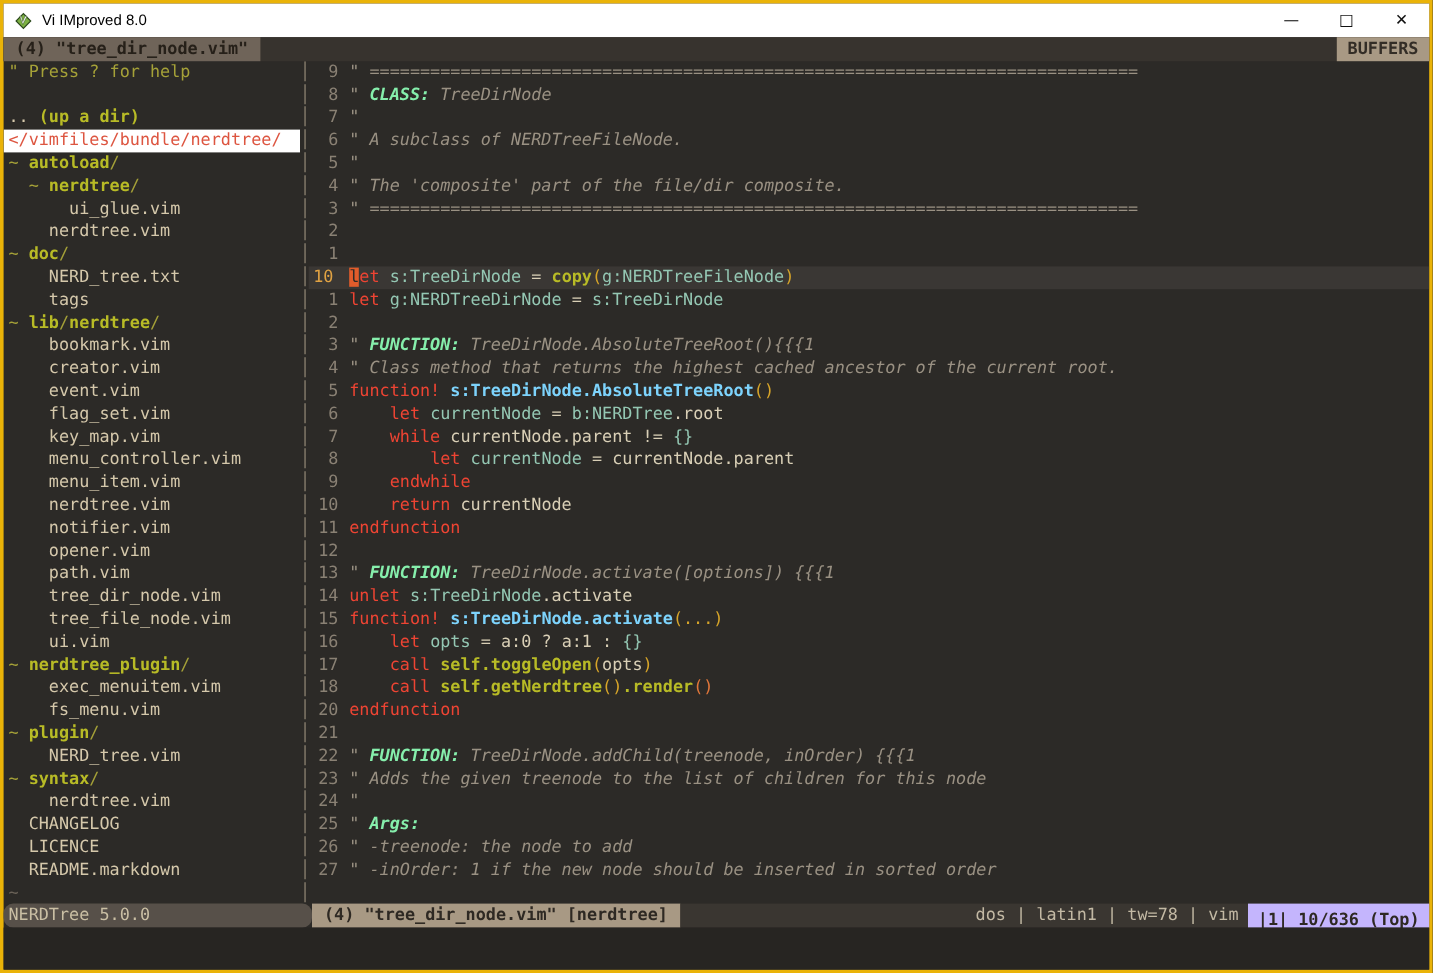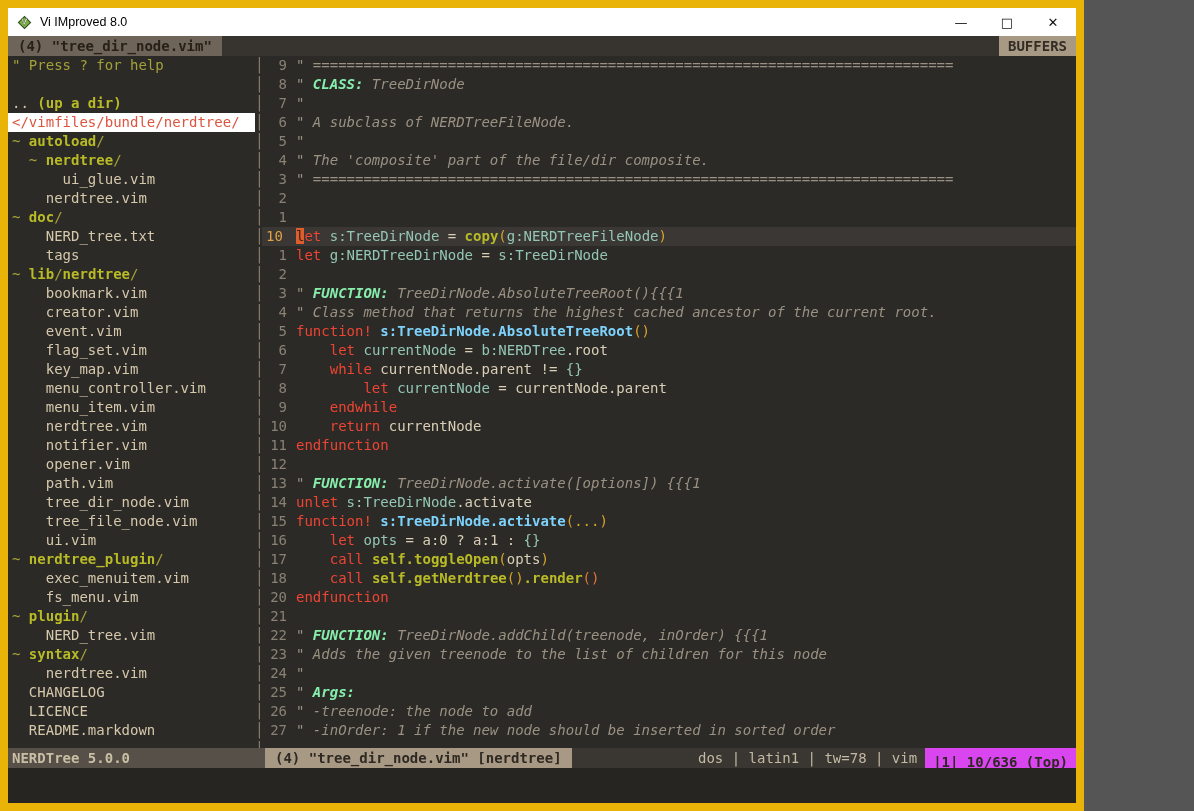--- a/index.html
+++ b/index.html
@@ -1,19 +1,19 @@
 <!DOCTYPE html>
 <html><head>
 <meta charset="utf-8">
 <style>
   html,body{margin:0;padding:0;background:#555;}
   *{box-sizing:border-box;}
   .window{
-    width:1084px;height:811px;
-    border:8px solid #eab308;
+    width:1194px;height:811px;
+    border:3px solid #eab308;
     display:flex;flex-direction:column;
     background:#2c2a27;
     font-family:"DejaVu Sans Mono",monospace;
   }
   
   .titlebar{height:28px;background:#ffffff;display:flex;align-items:center;padding-left:8px;flex:none;}
   .app-icon{width:17px;height:17px;flex:none;}
   .app-title{font-family:"Liberation Sans",sans-serif;font-size:12.5px;color:#000;margin-left:7px;}
   .win-controls{margin-left:auto;display:flex;height:100%;}
   .win-btn{width:46px;height:100%;display:flex;align-items:center;justify-content:center;
@@ -49,24 +49,24 @@
   .sg-n{color:#c79bd0;}                         
   .sg-t{color:#d9cfb6;}                         
   .sg-x{background:#e15c2b;color:#2c2a27;}      
   .sg-h{color:#a5a138;}                         
   .sg-g{color:#b8bb26;font-weight:bold;}        
   .sg-e{color:#d5c8ab;}                         
   .sg-r{color:#dd5540;}                         
   .sg-w{color:#6a6258;}                         
   
   .statusline{height:20px;display:flex;flex:none;font-size:14px;line-height:20px;white-space:pre;}
-  .sl-left{width:257px;flex:none;background:#575049;color:#cabfa4;font-weight:bold;padding-left:4px;}
+  .sl-left{width:257px;flex:none;background:#575049;color:#cabfa4;font-weight:normal;padding-left:4px;border-radius:8px;}
   .sl-buffer{background:#a89984;color:#2e2923;font-weight:bold;padding:0 10px;}
   .sl-mid{flex:1;background:#3a3631;color:#c3b9a4;text-align:right;padding-right:8px;}
-  .sl-pos{background:#d946ef;color:#2e2923;font-weight:bold;padding:4px 8px;}
+  .sl-pos{background:#c4b5fd;color:#2e2923;font-weight:bold;padding:4px 8px;}
   .cmdline{height:35px;background:#272522;flex:none;}
 </style>
 </head>
 <body>
 
 <div class="window">
 
   <div class="titlebar">
     <span class="app-icon">
       <svg width="17" height="17" viewBox="0 0 17 17">

